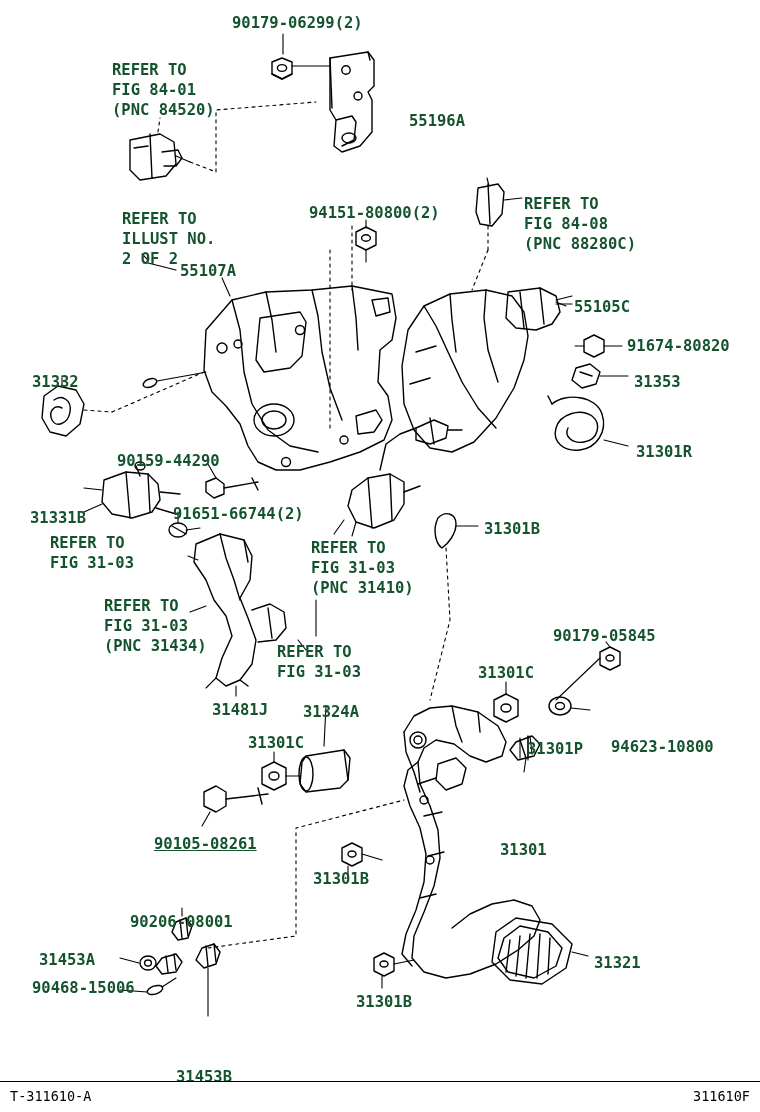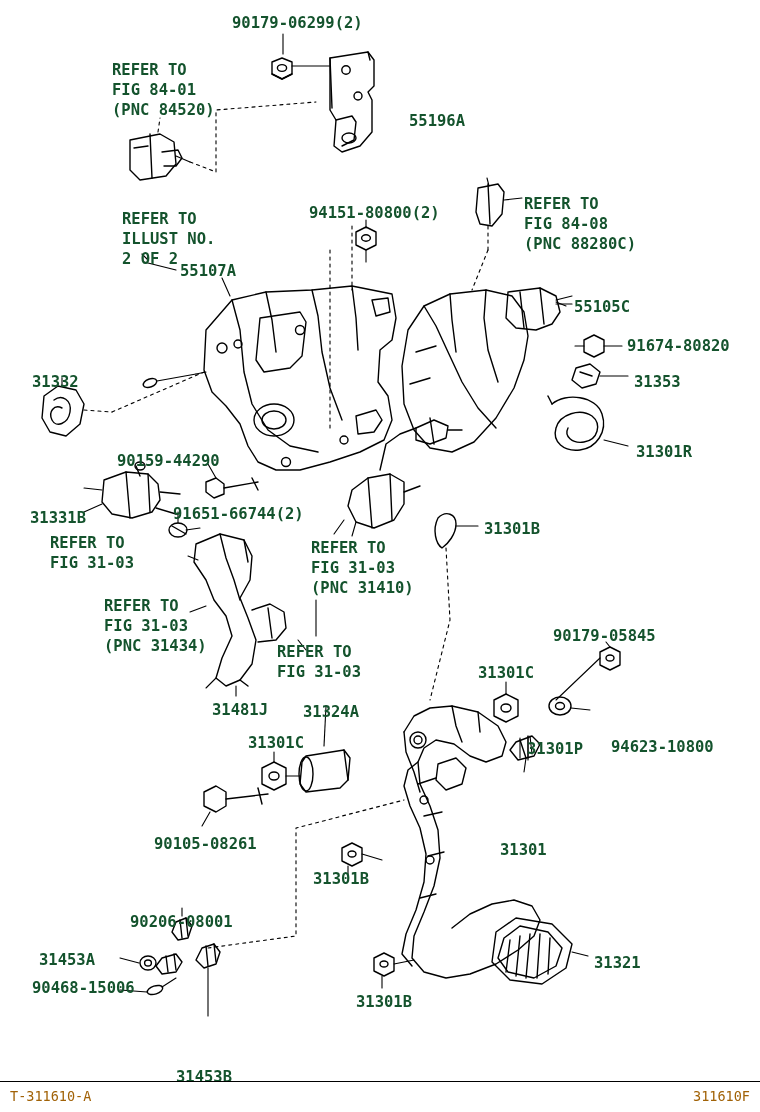--- a/index.html
+++ b/index.html
@@ -35,21 +35,21 @@
     letter-spacing: 0px;
     white-space: pre;
     line-height: 1.28;
     color: #14532d;
   }
   .footer {
     position: absolute;
     bottom: 8px;
     font-family: "DejaVu Sans Mono", monospace;
     font-size: 13.5px;
-    color: #a16207;
+    color: #000000;
     white-space: pre;
   }
   .footer.left { left: 10px; }
   .footer.right { right: 10px; }
   .rule {
     position: absolute;
     left: 0;
     bottom: 30px;
     width: 760px;
     height: 1px;
@@ -350,21 +350,21 @@
   <div class="lbl" style="left:277px; top:643px;">REFER TO
 FIG 31-03</div>
   <div class="lbl" style="left:553px; top:627px;">90179-05845</div>
   <div class="lbl" style="left:478px; top:664px;">31301C</div>
   <div class="lbl" style="left:611px; top:705px;margin-top:33px;">94623-10800</div>
   <div class="lbl" style="left:212px; top:701px;">31481J</div>
   <div class="lbl" style="left:303px; top:703px;">31324A</div>
   <div class="lbl" style="left:504px; top:740px;padding-left:23px;">31301P</div>
   <div class="lbl" style="left:248px; top:734px;">31301C</div>
   <div class="lbl" style="left:500px; top:841px;">31301</div>
-  <div class="lbl" style="left:154px; top:835px;">90105-08261</div>
+  <div class="lbl" style="left:154px; top:835px;text-decoration:underline;">90105-08261</div>
   <div class="lbl" style="left:313px; top:870px;">31301B</div>
   <div class="lbl" style="left:130px; top:913px;">90206-08001</div>
   <div class="lbl" style="left:39px; top:951px;text-align:right;">31453A</div>
   <div class="lbl" style="left:32px; top:979px;">90468-15006</div>
   <div class="lbl" style="left:594px; top:954px;">31321</div>
   <div class="lbl" style="left:356px; top:993px;">31301B</div>
   <div class="lbl" style="left:176px; top:1068px;">31453B</div>
 
   <div class="rule"></div>
   <div class="footer left">T-311610-A</div>

